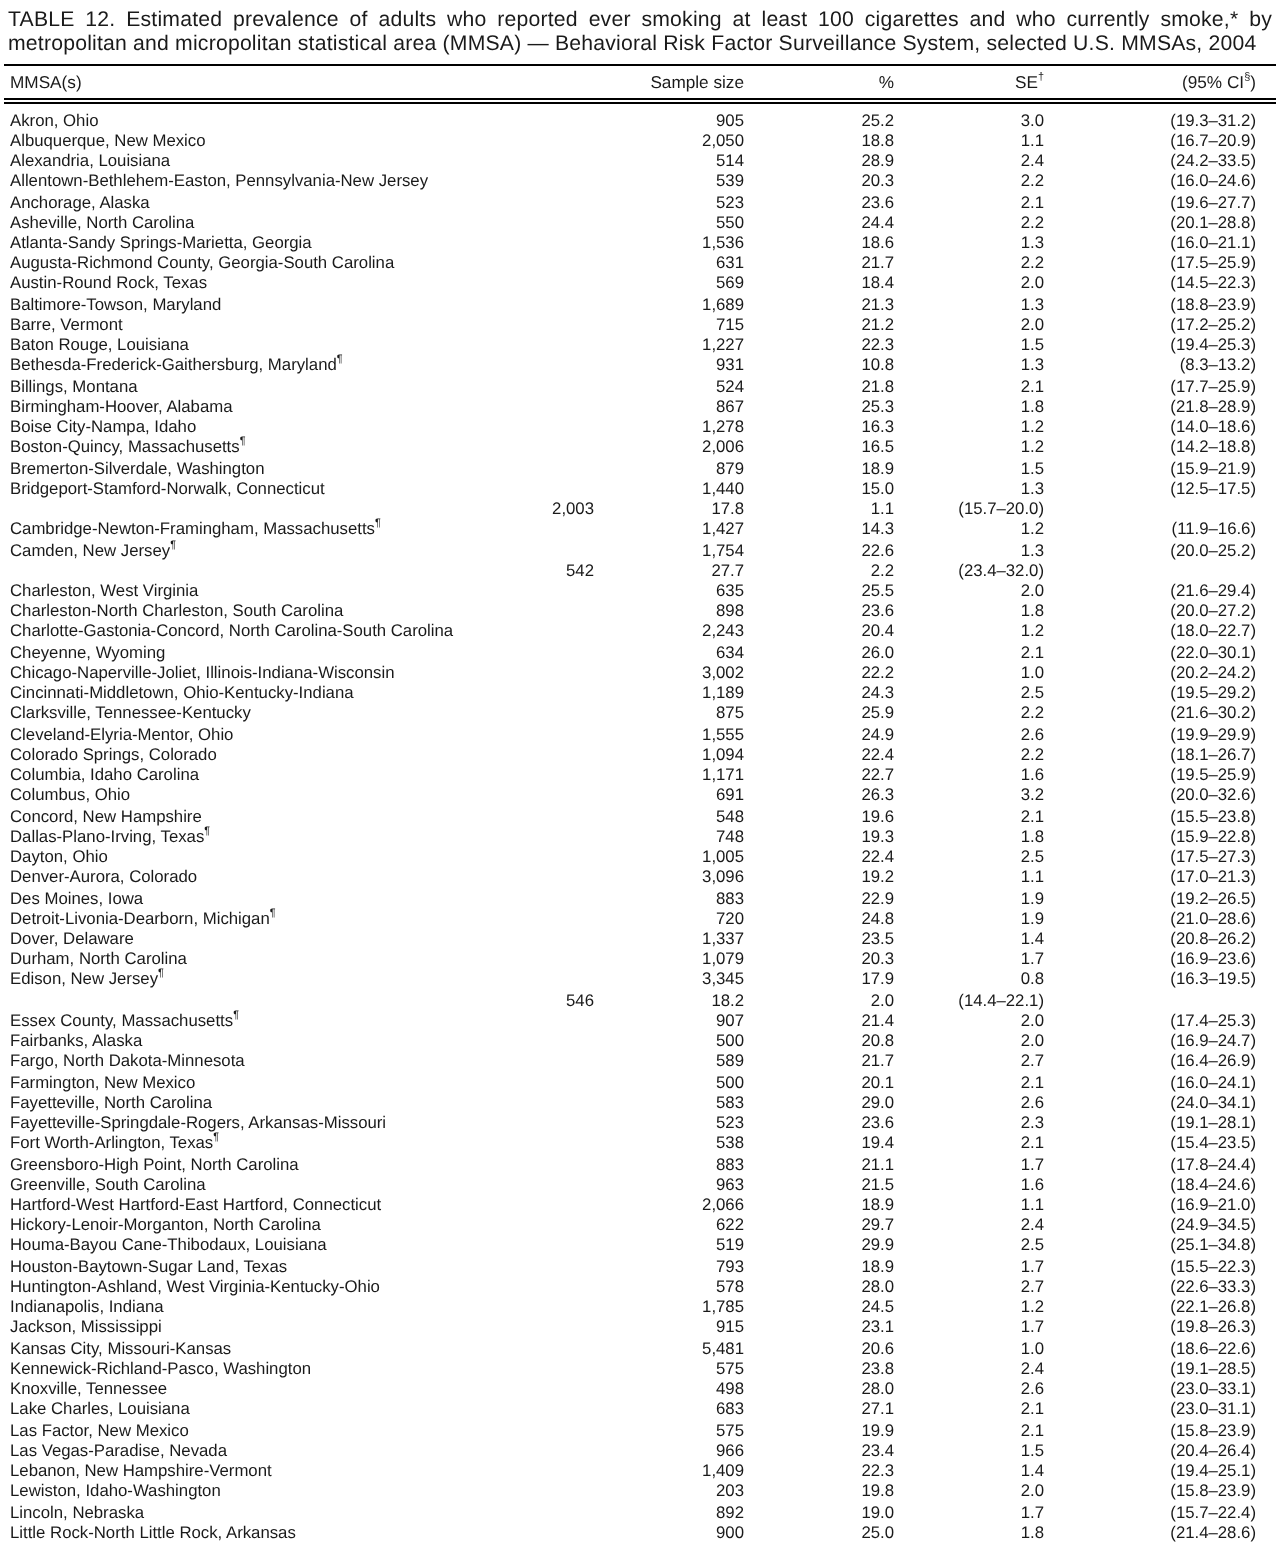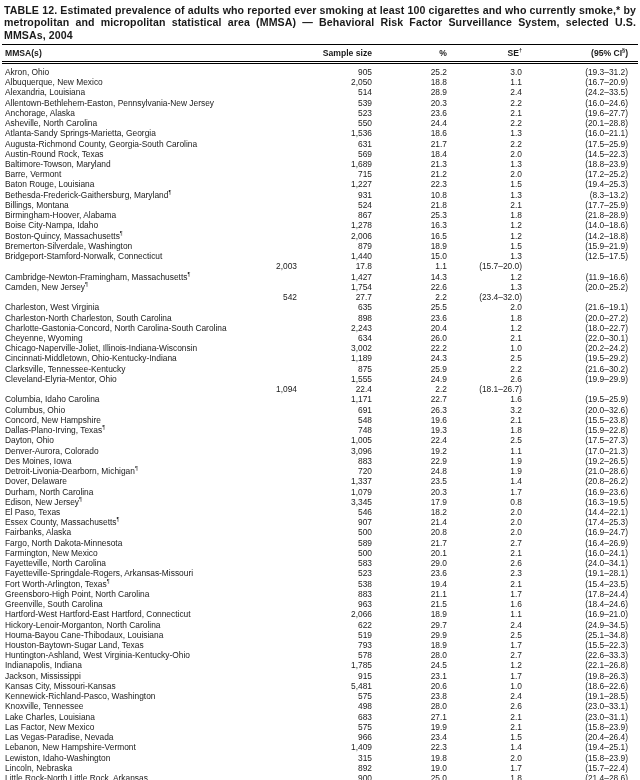--- a/index.html
+++ b/index.html
@@ -6,21 +6,21 @@
   html, body { background: #ffffff; }
   body {
     width: 640px; height: 780px; overflow: hidden;
     font-family: "Liberation Sans", sans-serif;
     color: #1a1a1a;
     -webkit-font-smoothing: antialiased;
   }
   .page { width: 640px; height: 780px; padding: 3px 0 0 0; }
 
   .title {
-    font-weight: bold;
+    font-weight: normal;
     font-size: 10.6px;
     line-height: 12.3px;
     text-align: justify;
     padding: 1px 4px 0 4px;
     letter-spacing: 0.1px;
   }
 
   .title-rule {
     border-top: 1.4px solid #000;
     margin: 3px 2px 0 2px;
@@ -28,21 +28,21 @@
 
   .grid {
     display: grid;
     grid-template-columns: 1fr 75px 75px 75px 106px;
     padding-left: 5px;
     padding-right: 12px;
     align-items: baseline;
   }
 
   .header-row {
-    font-weight: bold;
+    font-weight: normal;
     font-size: 8.6px;
     padding-top: 3.5px;
     padding-bottom: 3px;
   }
 
   .header-rule {
     height: 3px;
     border-top: 1px solid #000;
     border-bottom: 1px solid #000;
     margin: 0 2px 0 2px;
@@ -242,21 +242,21 @@
         <div class="c num">542</div>
         <div class="c num">27.7</div>
         <div class="c num">2.2</div>
         <div class="c num">(23.4–32.0)</div>
       </div>
       <div class="grid row">
         <div class="c">Charleston, West Virginia</div>
         <div class="c num">635</div>
         <div class="c num">25.5</div>
         <div class="c num">2.0</div>
-        <div class="c num">(21.6–19.1)</div>
+        <div class="c num">(21.6–29.4)</div>
       </div>
       <div class="grid row">
         <div class="c">Charleston-North Charleston, South Carolina</div>
         <div class="c num">898</div>
         <div class="c num">23.6</div>
         <div class="c num">1.8</div>
         <div class="c num">(20.0–27.2)</div>
       </div>
       <div class="grid row">
         <div class="c">Charlotte-Gastonia-Concord, North Carolina-South Carolina</div>
@@ -294,20 +294,21 @@
         <div class="c num">(21.6–30.2)</div>
       </div>
       <div class="grid row">
         <div class="c">Cleveland-Elyria-Mentor, Ohio</div>
         <div class="c num">1,555</div>
         <div class="c num">24.9</div>
         <div class="c num">2.6</div>
         <div class="c num">(19.9–29.9)</div>
       </div>
       <div class="grid row">
+        <div class="c">Colorado Springs, Colorado</div>
         <div class="c num">1,094</div>
         <div class="c num">22.4</div>
         <div class="c num">2.2</div>
         <div class="c num">(18.1–26.7)</div>
       </div>
       <div class="grid row">
         <div class="c">Columbia, Idaho Carolina</div>
         <div class="c num">1,171</div>
         <div class="c num">22.7</div>
         <div class="c num">1.6</div>
@@ -377,21 +378,20 @@
         <div class="c num">(16.9–23.6)</div>
       </div>
       <div class="grid row">
         <div class="c">Edison, New Jersey<sup>¶</sup></div>
         <div class="c num">3,345</div>
         <div class="c num">17.9</div>
         <div class="c num">0.8</div>
         <div class="c num">(16.3–19.5)</div>
       </div>
       <div class="grid row">
-        <div class="c">El Paso, Texas</div>
         <div class="c num">546</div>
         <div class="c num">18.2</div>
         <div class="c num">2.0</div>
         <div class="c num">(14.4–22.1)</div>
       </div>
       <div class="grid row">
         <div class="c">Essex County, Massachusetts<sup>¶</sup></div>
         <div class="c num">907</div>
         <div class="c num">21.4</div>
         <div class="c num">2.0</div>
@@ -546,21 +546,21 @@
       </div>
       <div class="grid row">
         <div class="c">Lebanon, New Hampshire-Vermont</div>
         <div class="c num">1,409</div>
         <div class="c num">22.3</div>
         <div class="c num">1.4</div>
         <div class="c num">(19.4–25.1)</div>
       </div>
       <div class="grid row">
         <div class="c">Lewiston, Idaho-Washington</div>
-        <div class="c num">315</div>
+        <div class="c num">203</div>
         <div class="c num">19.8</div>
         <div class="c num">2.0</div>
         <div class="c num">(15.8–23.9)</div>
       </div>
       <div class="grid row">
         <div class="c">Lincoln, Nebraska</div>
         <div class="c num">892</div>
         <div class="c num">19.0</div>
         <div class="c num">1.7</div>
         <div class="c num">(15.7–22.4)</div>

